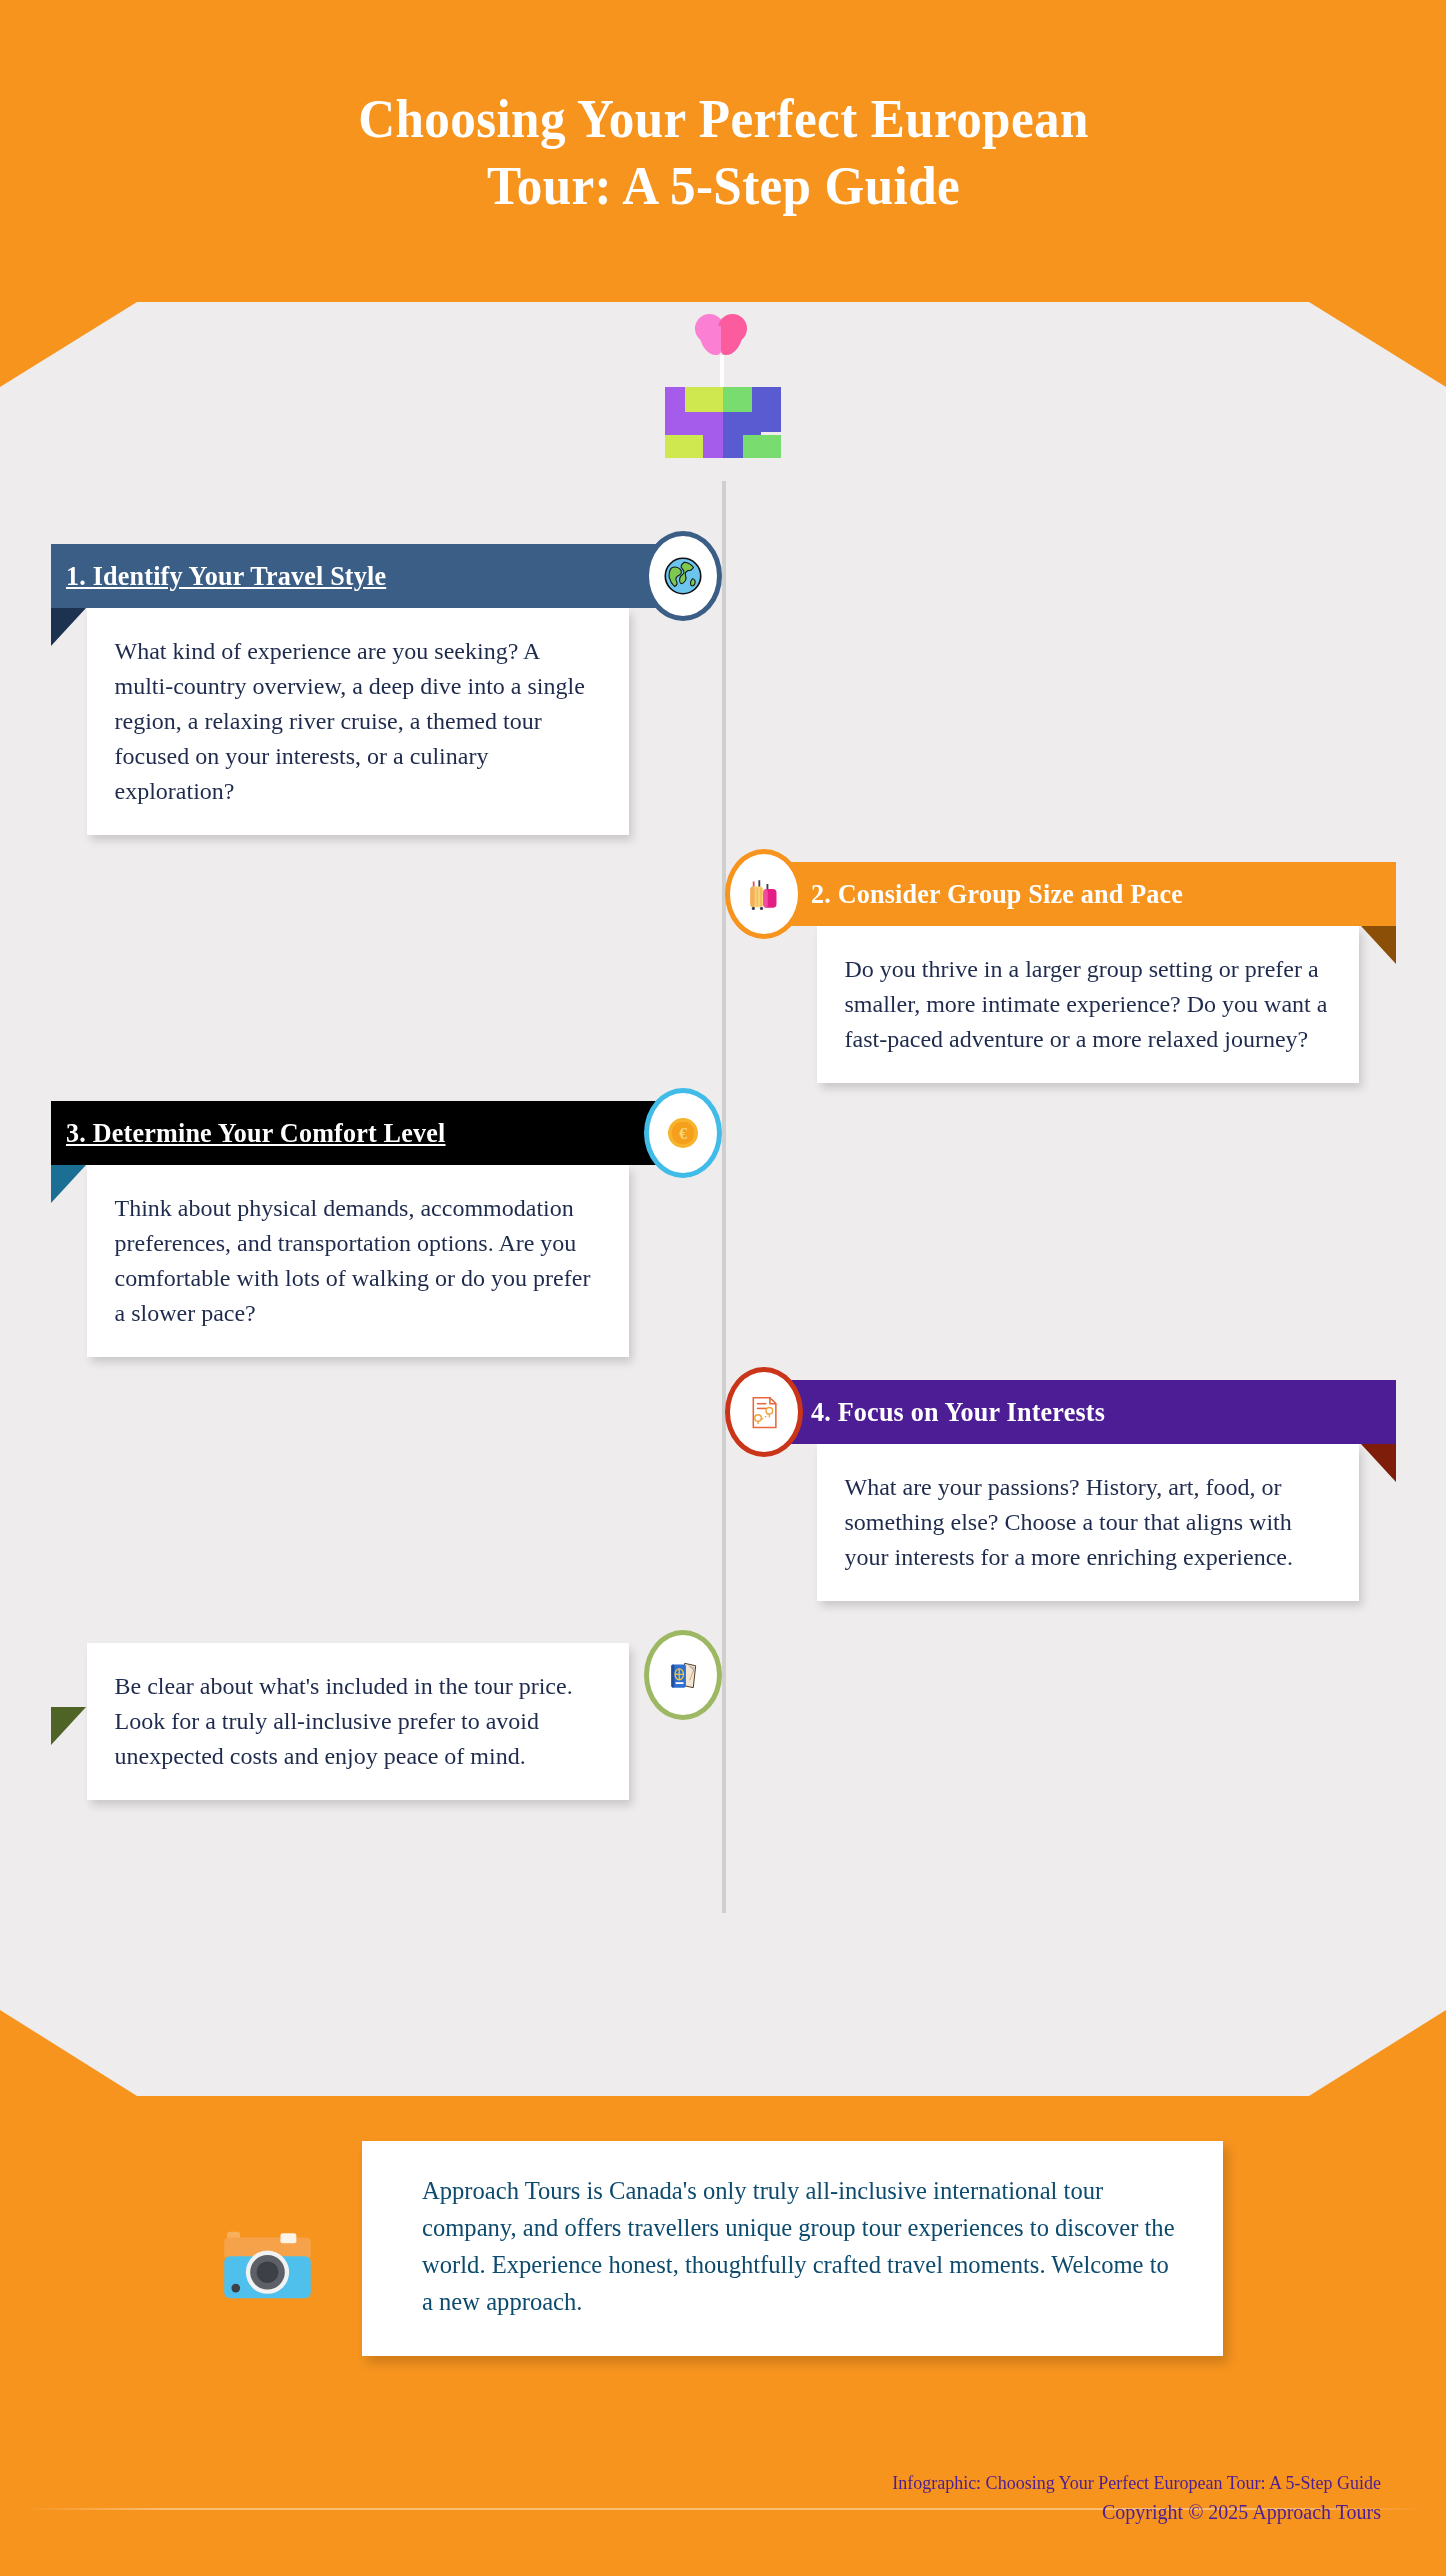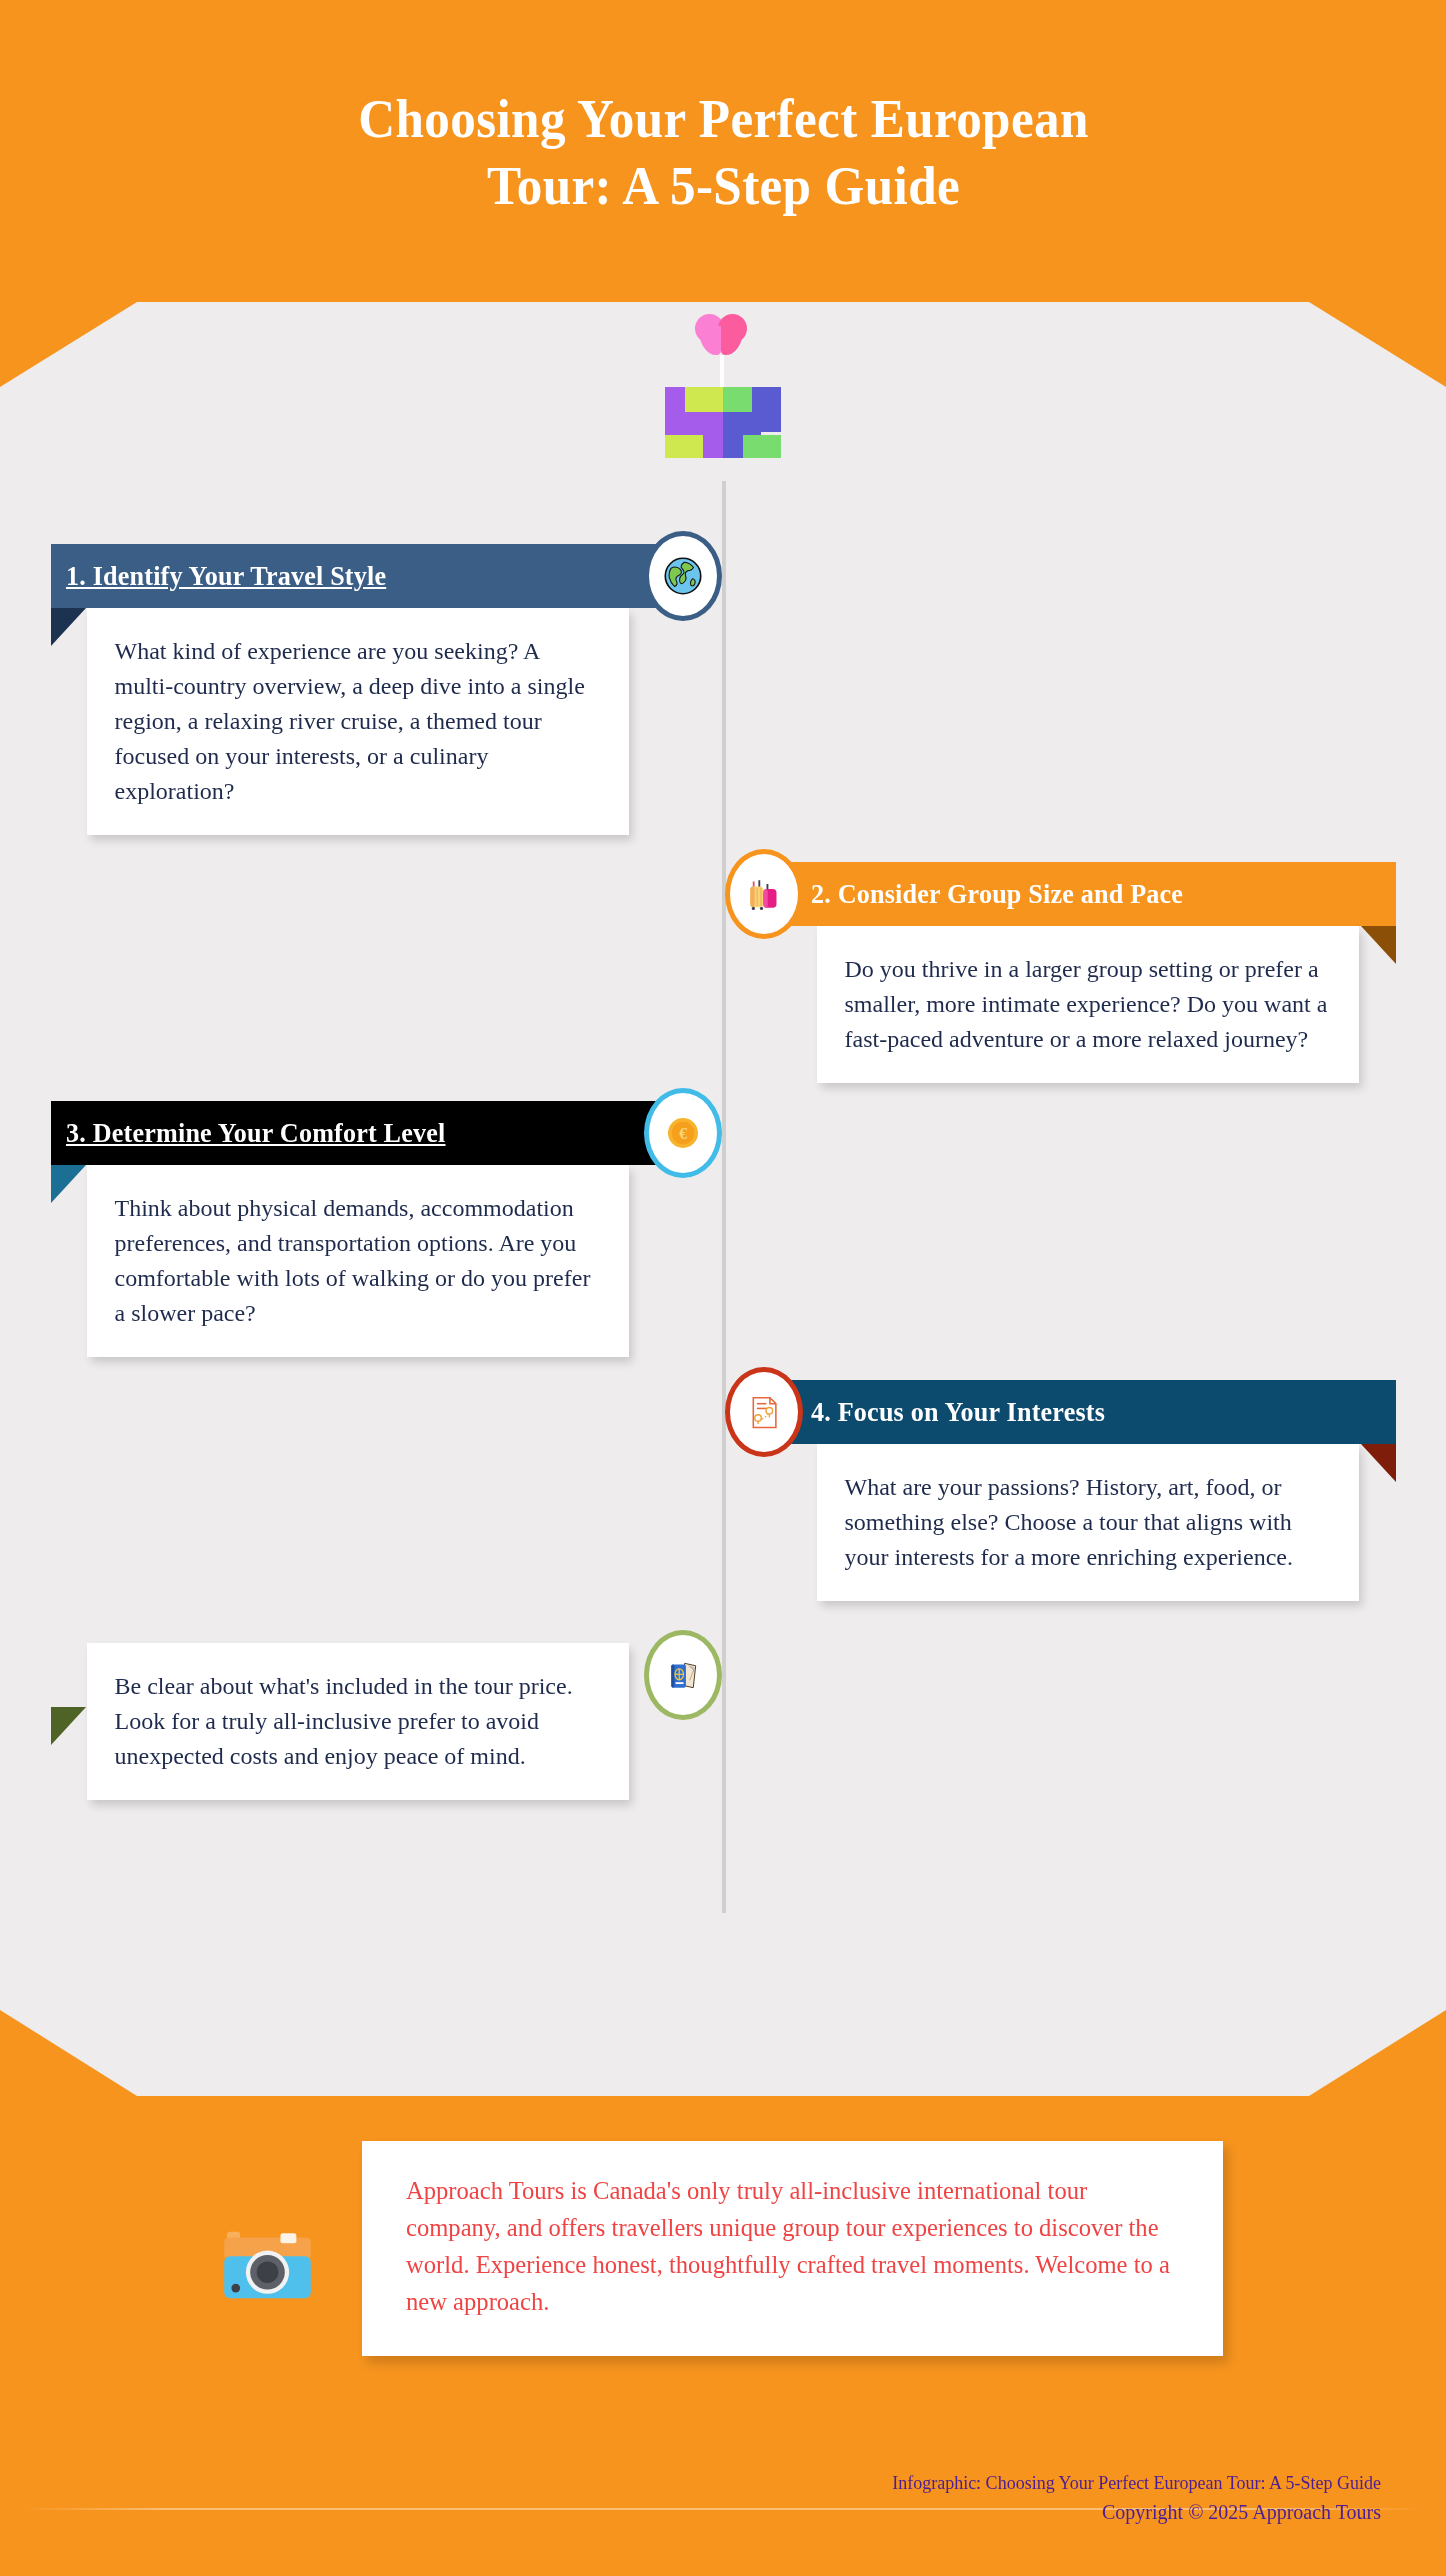--- a/index.html
+++ b/index.html
@@ -200,23 +200,23 @@
   .footer-camera {
     position: absolute;
     left: 217px; top: 101px;
     width: 101px; height: 90px;
   }
   .footer-card {
     position: absolute;
     left: 362px; top: 22px;
     width: 861px;
     background: #ffffff;
-    padding: 32px 40px 35px 44px;
+    padding: 32px 40px 35px 60px;
     box-shadow: 5px 6.5px 10px rgba(0,0,0,0.16);
-    color: #ef4444;
+    color: #0c4a6e;
     font-size: 24.6px;
     line-height: 1.5;
   }
 
   .footer-divider {
     position: absolute;
     left: 22px; top: 2508px;
     width: 1403px; height: 2.2px;
     background: linear-gradient(to right, rgba(255,255,255,0) 0%, rgba(255,255,255,0.38) 10%, rgba(255,255,255,0.38) 90%, rgba(255,255,255,0) 100%);
   }
@@ -317,21 +317,21 @@
       <svg width="40" height="40" viewBox="0 0 64 64" style="font-size:50px">
         <circle cx="32" cy="32" r="24" fill="#f7b32b"></circle>
         <circle cx="32" cy="32" r="18" fill="#f59f1b"></circle>
         <text x="32" y="42" font-family="Liberation Serif, serif" font-size="26" font-weight="bold" fill="#f7d77a" text-anchor="middle">€</text>
       </svg>
     </div>
     <div class="card">Think about physical demands, accommodation preferences, and transportation options. Are you comfortable with lots of walking or do you prefer a slower pace?</div>
   </div>
 
   <div class="step right" id="step-3" style="left:745px; top:1380px;">
-    <div class="ribbon" id="ribbon-3" style="background: #0c4a6e;">
+    <div class="ribbon" id="ribbon-3" style="background: #4c1d95;">
       <span class="ribbon-label">4. Focus on Your Interests</span>
     </div>
     <div class="fold" id="fold-3" style="background: rgb(125, 29, 10);"></div>
     <div class="badge" id="badge-3" style="border-color: rgb(202, 52, 24);">
       <svg width="38" height="38" viewBox="0 0 64 64">
         <path d="M14 8 h28 l10 10 v40 h-38z" fill="none" stroke="#e8663a" stroke-width="2.6"></path>
         <path d="M42 8 v10 h10" fill="none" stroke="#e8663a" stroke-width="2.6"></path>
         <line x1="20" y1="18" x2="36" y2="18" stroke="#e8663a" stroke-width="2.6"></line>
         <line x1="20" y1="26" x2="36" y2="26" stroke="#e8663a" stroke-width="2.6"></line>
         <circle cx="41" cy="30" r="5.5" fill="none" stroke="#f0a13a" stroke-width="2.4"></circle>

